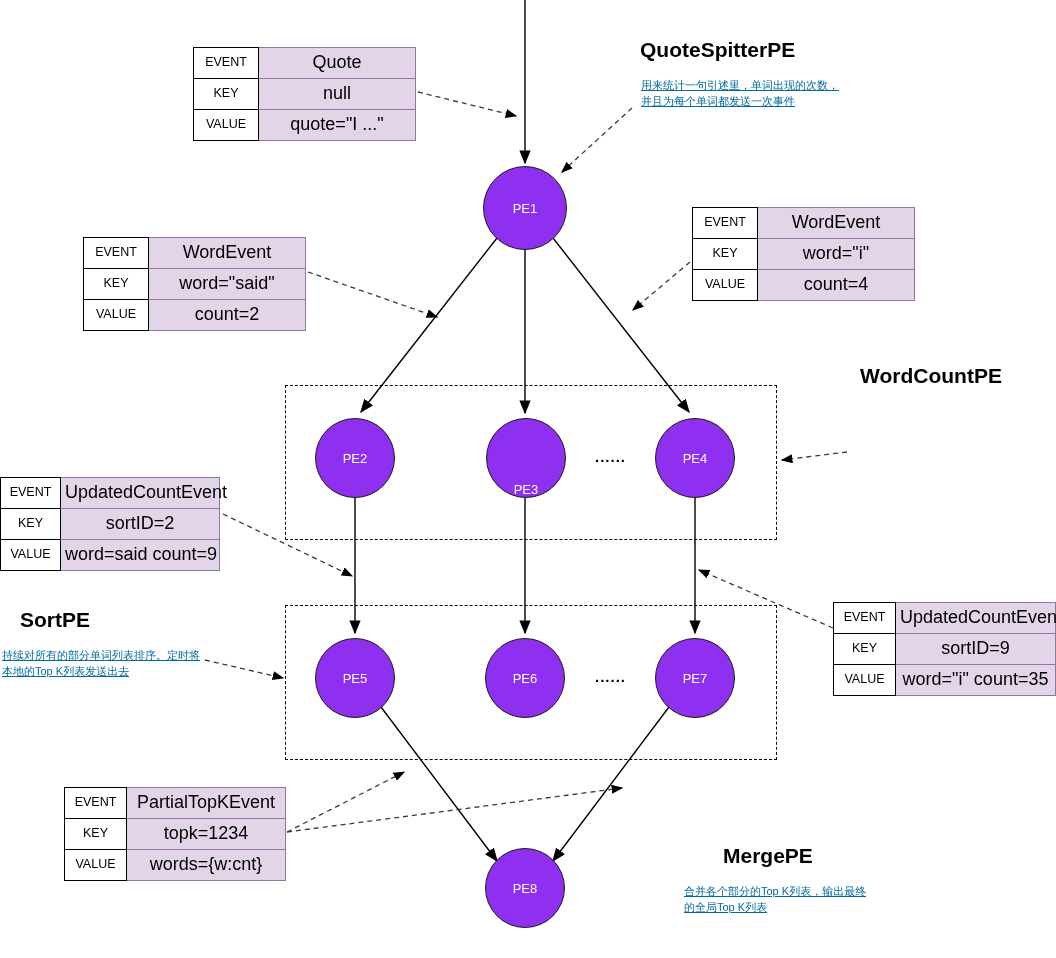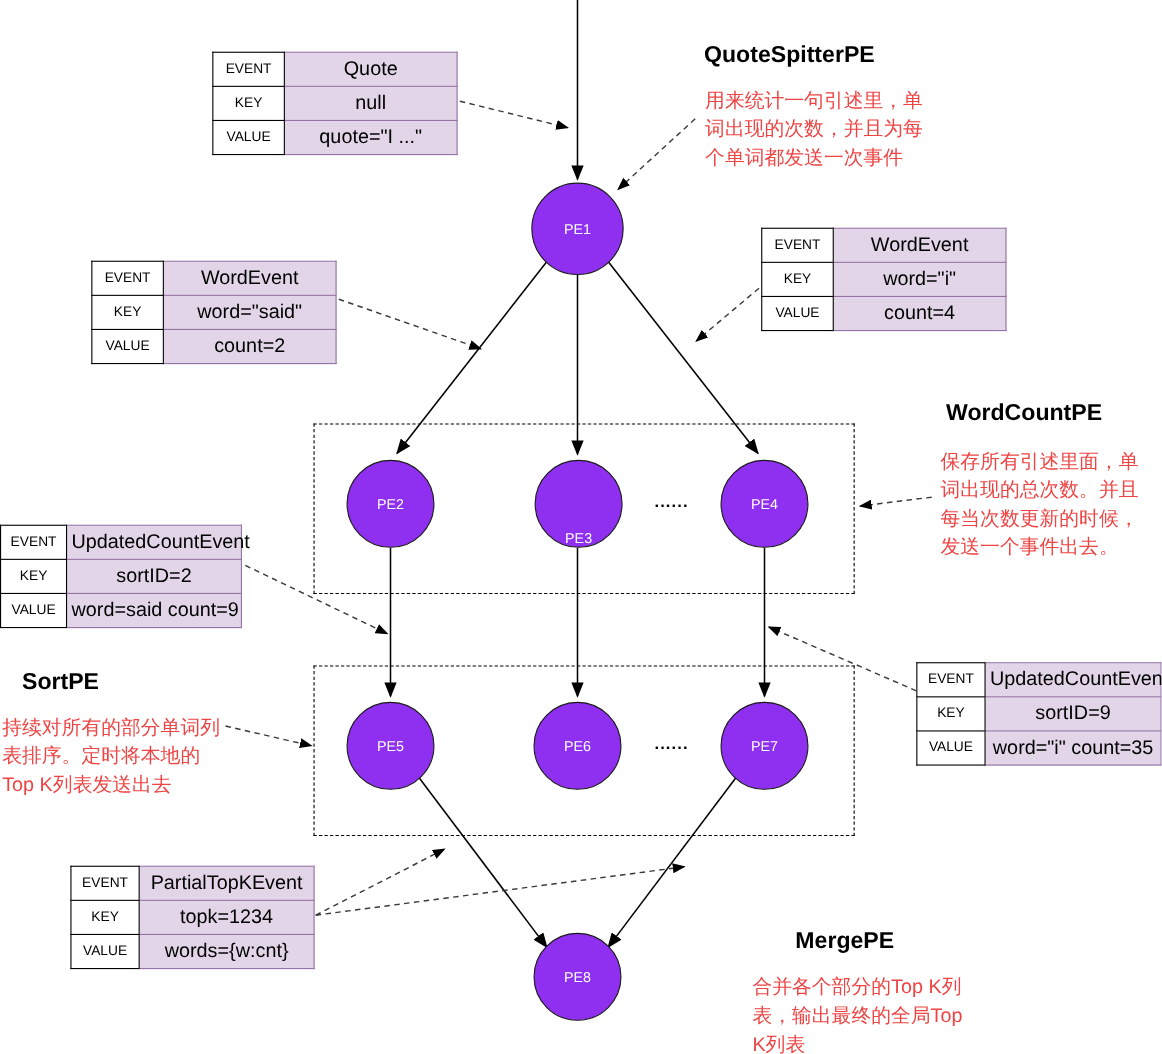--- a/index.html
+++ b/index.html
@@ -77,24 +77,25 @@
   .pe-title {
     position: absolute;
     font-size: 21px;
     font-weight: bold;
     color: #000000;
     white-space: nowrap;
     z-index: 7;
   }
   .pe-note {
     position: absolute;
-    font-size: 18px;
+    font-size: 11px;
     line-height: 1.45;
-    color: #ef4444;
+    color: #0369a1;
     z-index: 7;
+    text-decoration: underline;
   }
   .ellipsis {
     position: absolute;
     font-size: 15px;
     font-weight: bold;
     letter-spacing: 1px;
     color: #000000;
     z-index: 6;
   }
 </style>
@@ -173,21 +174,20 @@
     <span>PE8</span>
   </div>
 
   <div class="ellipsis" style="left:595px; top:448px;">......</div>
   <div class="ellipsis" style="left:595px; top:668px;">......</div>
 
   <div class="pe-title" style="left:640px; top:38px;">QuoteSpitterPE</div>
   <div class="pe-note" style="left:641px; top:78px; width:200px;">用来统计一句引述里，单词出现的次数，并且为每个单词都发送一次事件</div>
 
   <div class="pe-title" style="left:860px; top:364px;">WordCountPE</div>
-  <div class="pe-note" style="left:855px; top:406px; width:196px;">保存所有引述里面，单词出现的总次数。并且每当次数更新的时候，发送一个事件出去。</div>
 
   <div class="pe-title" style="left:20px; top:608px;">SortPE</div>
   <div class="pe-note" style="left:2px; top:648px; width:206px;">持续对所有的部分单词列表排序。定时将本地的Top K列表发送出去</div>
 
   <div class="pe-title" style="left:688px; top:844px;margin-left:35px;">MergePE</div>
   <div class="pe-note" style="left:684px; top:884px; width:192px;">合并各个部分的Top K列表，输出最终的全局Top K列表</div>
 
   <table class="evt-table" style="left:193px; top:47px; width:223px;">
     <tbody>
         <tr>

